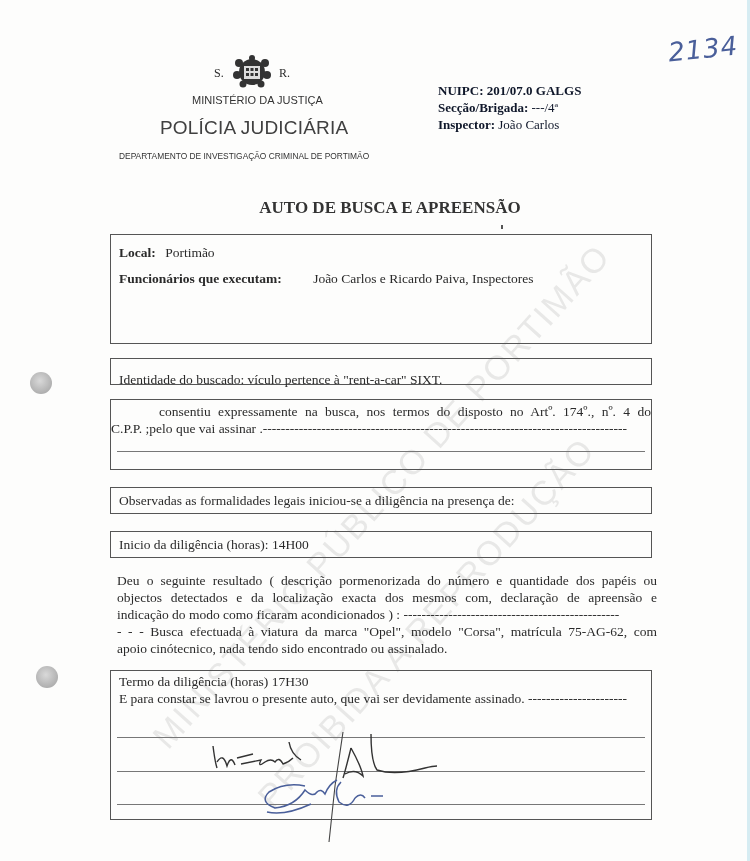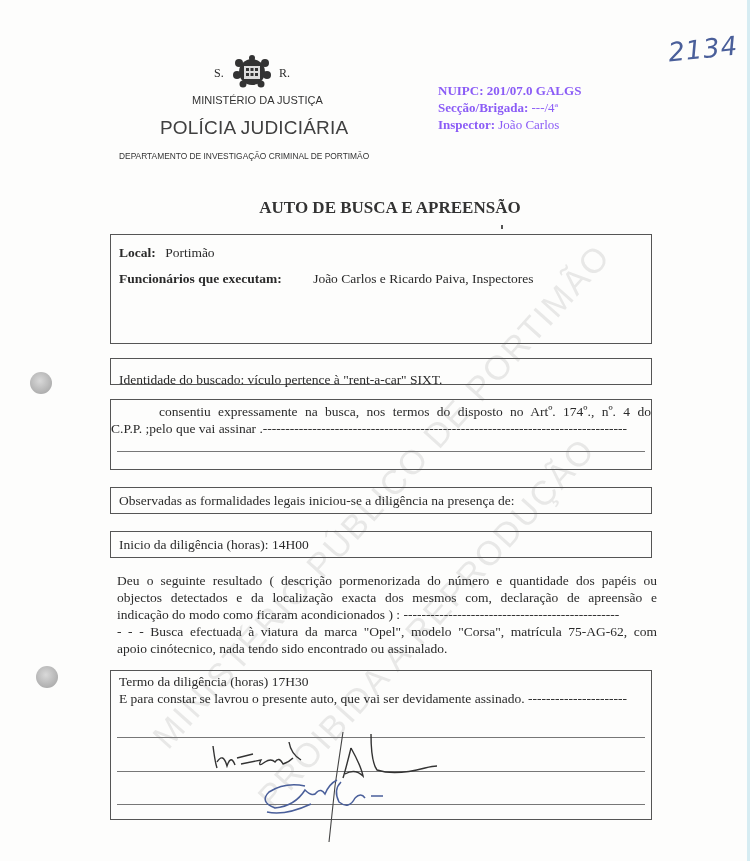--- a/index.html
+++ b/index.html
@@ -13,21 +13,21 @@
   
   .sr { top: 66px; font-size: 12px; }
   .sr-s { left: 214px; }
   .sr-r { left: 279px; }
   .crest { left: 233px; top: 55px; width: 38px; height: 34px; }
   .ministerio { left: 192px; top: 94px; font-size: 11px; font-family: "Liberation Sans", sans-serif; color:#333; }
   .policia { left: 160px; top: 117px; font-size: 19px; font-family: "Liberation Sans", sans-serif; color:#404040; letter-spacing: 0.2px;}
   .departamento { left: 119px; top: 151px; font-size: 8.4px; font-family: "Liberation Sans", sans-serif; color:#333; }
 
   
-  .nuipc-block { left: 438px; top: 82px; font-size: 13px; line-height: 17px; color:#8b5cf6; }
+  .nuipc-block { left: 438px; top: 82px; font-size: 13px; line-height: 17px; color:#0f172a; }
   .nuipc-block b { font-weight: bold; }
   .handnum { left: 668px; top: 34px; font-size: 26px; color: #4a5f9a; font-family: "DejaVu Sans", sans-serif; font-weight: 200; font-style: italic; letter-spacing: 1px; transform: rotate(-6deg); }
 
   .title { left: 0; width: 780px; text-align: center; top: 198px; font-size: 17px; font-weight: bold; color:#333; }
   .tick { left: 501px; top: 225px; width: 2px; height: 4px; background:#555; }
 
   .box { position: absolute; border: 1.5px solid #555; left: 110px; width: 542px; box-sizing: border-box; background: transparent; }
   .box1 { top: 234px; height: 110px; padding: 6px 8px; font-size: 13.5px; }
   .row { height: 26px; line-height: 24px; }
   .lbl { font-weight: bold; }

